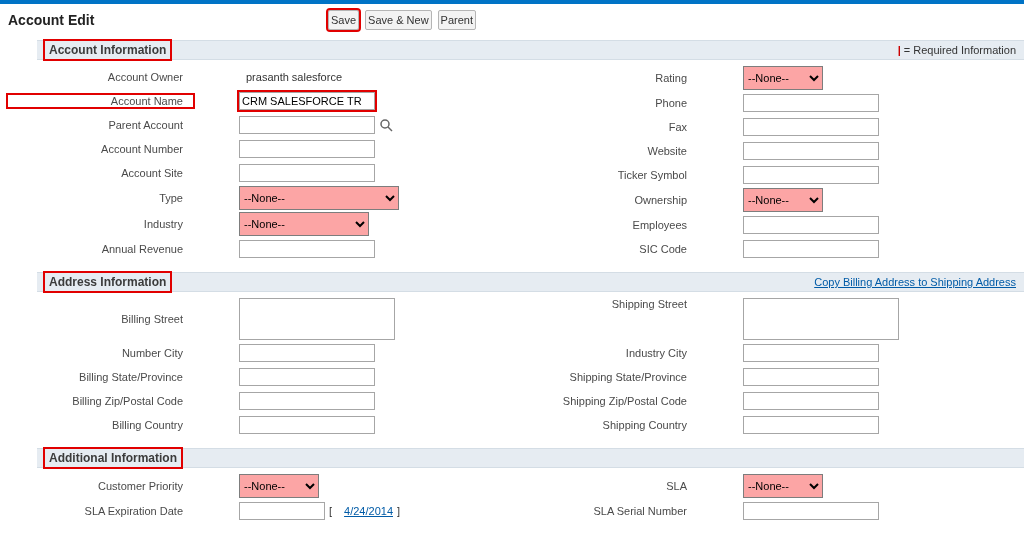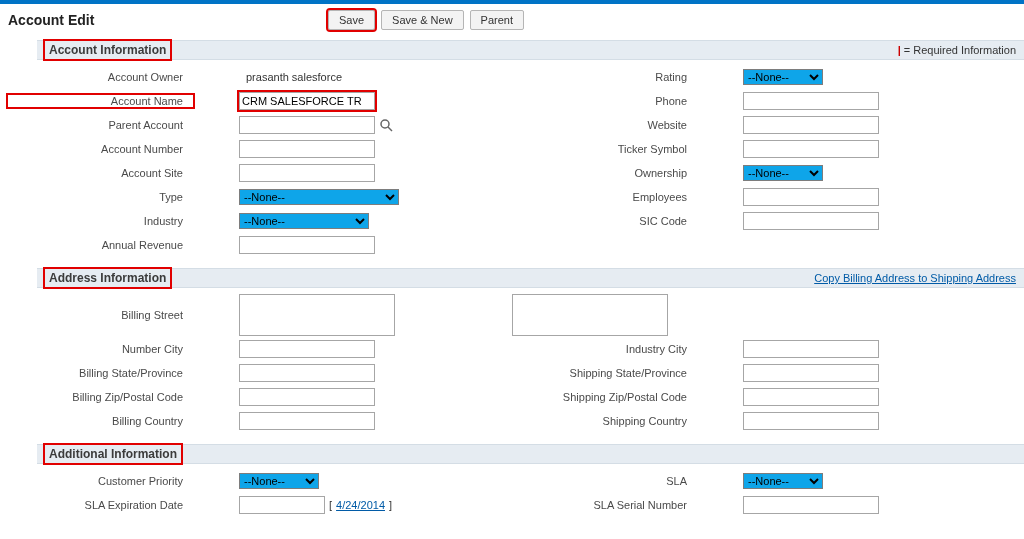--- a/index.html
+++ b/index.html
@@ -1,35 +1,35 @@
 <!DOCTYPE html>
 <html><head>
 <meta charset="utf-8">
 <style>
   html,body{margin:0;padding:0;font-family:Arial,Helvetica,sans-serif;font-size:11px;color:#333;background:#fff;}
   .page{width:1024px;}
   .topbar{height:4px;background:#0073c6;}
   .page-header{display:flex;align-items:center;padding:6px 8px 10px 8px;}
   .page-title{font-size:14px;font-weight:bold;color:#222;flex:0 0 320px;}
   .btn-row{display:flex;gap:6px;}
-  .btn{background:#f3f3f3;border:1px solid #b5b5b5;border-radius:2px;padding:3px 10px;font-size:11px;color:#333;cursor:pointer;}
+  .btn{background:#f3f3f3;border:1px solid #b5b5b5;border-radius:2px;padding:3px 2px;font-size:11px;color:#333;cursor:pointer;}
   .section-head{background:#e6ecf2;border-top:1px solid #d4dde5;border-bottom:1px solid #d4dde5;padding:0 8px;display:flex;align-items:center;justify-content:space-between;margin-left:37px;}
   .section-title{font-weight:bold;color:#3b3b3b;font-size:12px;padding:2px 4px;}
   .req-info{color:#333;font-size:11px;}
   .req-bar{color:#c00;font-weight:bold;margin-right:3px;}
   .link{color:#015ba7;text-decoration:underline;cursor:pointer;}
   .section-body{padding:6px 8px 10px 8px;}
   .two-col{display:flex;}
   .col{flex:1;}
   .row{display:flex;align-items:center;min-height:22px;margin-bottom:2px;gap:46px;}
   .lbl{width:185px;text-align:right;color:#4a4a4a;font-size:11px;padding-right:10px;box-sizing:border-box;}
   .val{display:flex;align-items:center;gap:4px;}
   .txt{width:130px;height:16px;border:1px solid #a6a6a6;background:#fff;font-size:11px;padding:0 2px;}
   .txt.wide{width:150px;height:40px;resize:none;font-family:inherit;}
-  select.sel{height:16px;border:1px solid #7d7d7d;background:#0ea5e9;font-size:11px;}
+  select.sel{height:24px;border:1px solid #7d7d7d;background:#fca5a5;font-size:11px;}
   .sel.sm{width:80px;}
   .sel.md{width:130px;}
   .lookup-icon{width:14px;height:14px;display:inline-flex;align-items:center;justify-content:center;}
   .date-hint{color:#015ba7;text-decoration:underline;font-size:11px;margin-left:6px;}
   .hl-red{outline:2px solid #e10000;outline-offset:0;}
   .static{font-size:11px;color:#333;padding-left:7px;}
 </style>
 </head>
 <body>
 
@@ -112,20 +112,26 @@
               <select class="sel sm"><option>--None--</option></select>
             </div>
           </div>
         <div class="row">
             <div class="lbl">Phone</div>
             <div class="val">
               <input class="txt" style="">
             </div>
           </div>
         <div class="row">
+            <div class="lbl">Fax</div>
+            <div class="val">
+              <input class="txt" style="">
+            </div>
+          </div>
+        <div class="row">
             <div class="lbl">Website</div>
             <div class="val">
               <input class="txt" style="">
             </div>
           </div>
         <div class="row">
             <div class="lbl">Ticker Symbol</div>
             <div class="val">
               <input class="txt" style="">
             </div>
@@ -185,20 +191,21 @@
           </div>
         <div class="row">
             <div class="lbl">Billing Country</div>
             <div class="val">
               <input class="txt" style="">
             </div>
           </div>
       </div>
       <div class="col">
         <div class="row" style="align-items:flex-start">
+            <div class="lbl">Shipping Street</div>
             <div class="val">
               <textarea class="txt wide" style=""></textarea>
             </div>
           </div>
         <div class="row">
             <div class="lbl">Industry City</div>
             <div class="val">
               <input class="txt" style="">
             </div>
           </div>
@@ -235,21 +242,21 @@
             <div class="lbl">Customer Priority</div>
             <div class="val">
               <select class="sel sm"><option>--None--</option></select>
             </div>
           </div>
         <div class="row">
             <div class="lbl">SLA Expiration Date</div>
             <div class="val">
               <input class="txt" style="width: 80px;">
               <span>[</span>
-              <span class="date-hint" style="margin-left:0">4/24/2014</span>
+              <span class="date-hint" style="margin-left:8px">4/24/2014</span>
               <span> ]</span>
             </div>
           </div>
 
       </div>
       <div class="col">
         <div class="row">
             <div class="lbl">SLA</div>
             <div class="val">
               <select class="sel sm"><option>--None--</option></select>

